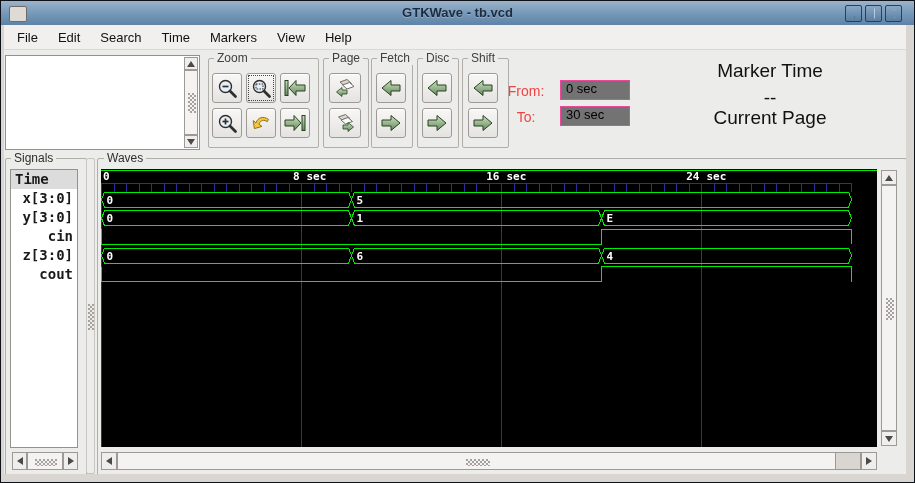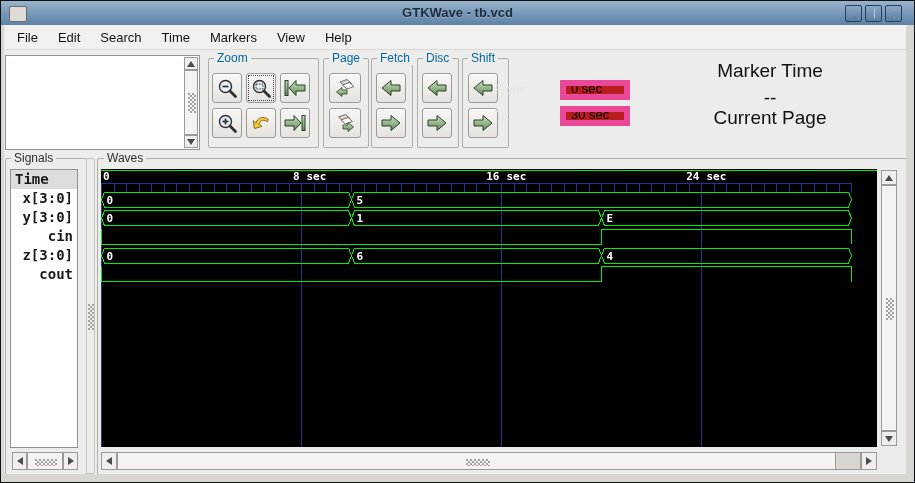--- a/index.html
+++ b/index.html
@@ -18,27 +18,27 @@
   .win-btn{top:4px;width:17px;height:17px;border:1px solid #24415d;border-radius:2px;
     background:linear-gradient(#8aa8c5,#5a7ea2);display:flex;align-items:center;justify-content:center;}
   
   .menubar{left:1px;top:25px;width:913px;height:25px;background:#f1f0ee;border-bottom:1px solid #dbd8d3;
     display:flex;align-items:center;padding-left:6px;box-sizing:border-box;}
   .menu-item{padding:3px 10px;color:#111;}
   
   .statusbox{left:5px;top:55px;width:195px;height:95px;background:#fff;border:1px solid #94928d;box-sizing:border-box;}
   .status-lines{position:absolute;left:3px;top:2px;font-family:"DejaVu Sans Mono",monospace;font-size:11px;line-height:14px;color:#000;}
   .group{border:1px solid #b1aea9;border-radius:2px;}
-  .group-label{position:absolute;top:-8px;left:5px;padding:0 3px;background:#ececea;font-size:12px;color:#0369a1;white-space:nowrap;}
+  .group-label{position:absolute;top:-8px;left:5px;padding:0 3px;background:#ececea;font-size:12px;color:#404040;white-space:nowrap;}
   .tbtn{position:absolute;width:30px;height:30px;background:linear-gradient(#f8f7f6,#e5e3e0);
     border:1px solid #9d9a95;border-radius:3px;box-shadow:inset 0 1px 0 #fff;
     display:flex;align-items:center;justify-content:center;padding:0;}
   .tbtn.focused{outline:1px dotted #444;outline-offset:-3px;}
-  .fld-label{font-size:12px;color:#e5e5e5;text-align:left;}
-  .fld{position:absolute;height:20px;width:70px;border:6px solid #ec4899;background:#b91c1c;
+  .fld-label{font-size:14px;color:#ef4444;text-align:center;}
+  .fld{position:absolute;height:20px;width:70px;border:1px solid #ec4899;background:#737373;
     font-family:"Liberation Sans",sans-serif;font-size:13px;padding:0 0 4px 5px;box-sizing:border-box;}
   .timeblock{font-size:19px;color:#111;text-align:center;}
   
   .panel-label{position:absolute;top:151px;padding:0 3px;background:#ececea;font-size:12px;color:#2e2e2e;z-index:3;}
   .frame{border:1px solid #b1aea9;border-radius:2px;background:#ececea;}
   .listbox{left:10px;top:169px;width:68px;height:279px;background:#fff;border:1px solid #94928d;box-sizing:border-box;overflow:hidden;}
   .signal-item{height:19px;line-height:19px;font-family:"DejaVu Sans Mono",monospace;font-weight:bold;
     font-size:14px;text-align:right;padding:0 4px;white-space:nowrap;}
   .signal-item.selected{background:#dcdcdc;text-align:left;}
   .splitter{left:86px;top:158px;width:9px;height:316px;background:#ececea;border:1px solid #c8c5c0;box-sizing:border-box;border-radius:2px;}

